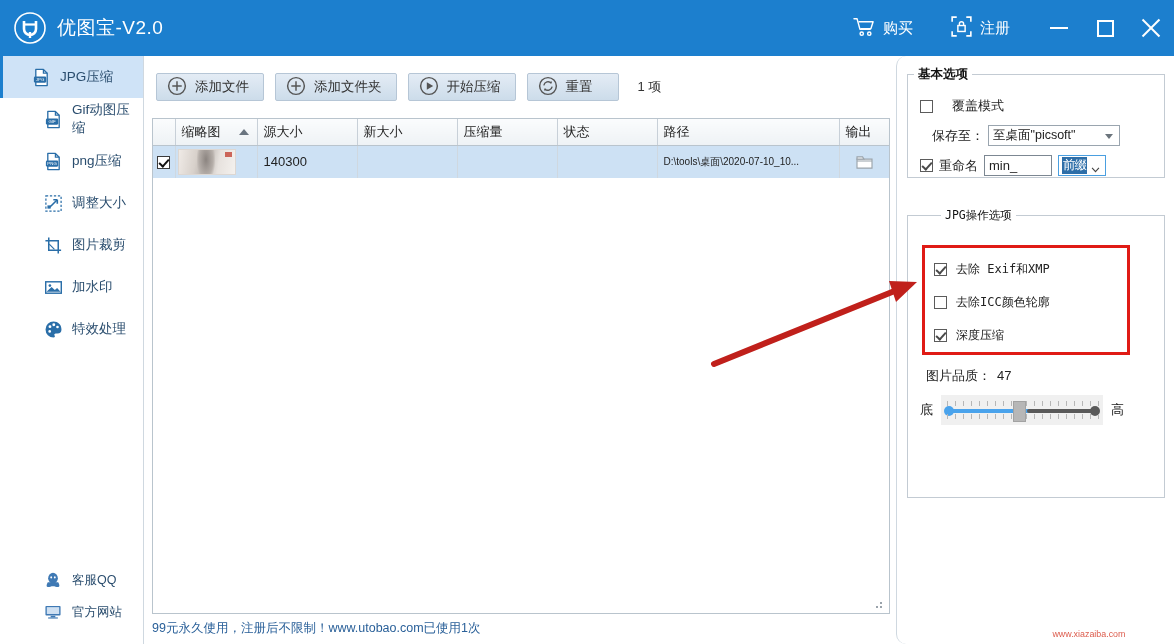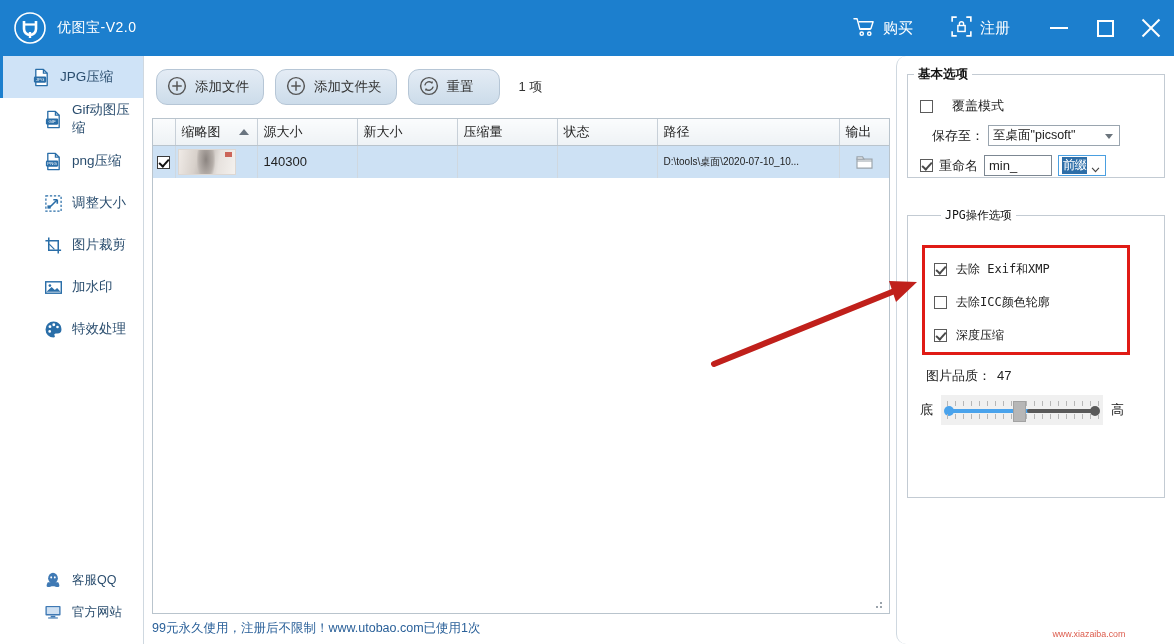--- a/index.html
+++ b/index.html
@@ -13,21 +13,21 @@
 
   
   .titlebar{
     position:absolute;left:0;top:0;width:1174px;height:56px;
     background:#1c7fce;display:flex;align-items:center;
   }
   .logo{
     width:34px;height:34px;margin-left:13px;margin-right:10px;
     display:flex;align-items:center;justify-content:center;
   }
-  .apptitle{color:#ffffff;font-size:14px;letter-spacing:.5px;}
+  .apptitle{color:#ffffff;font-size:19px;letter-spacing:.5px;}
   .tb-spacer{flex:1;}
   .tb-btn{
     display:flex;align-items:center;gap:8px;color:#fff;font-size:15px;
     padding:6px 12px;margin-right:14px;cursor:pointer;user-select:none;
   }
   .win-btn{
     width:46px;height:56px;display:flex;align-items:center;justify-content:center;
     color:#fff;cursor:pointer;
   }
   .win-min{width:18px;height:2px;background:#fff;}
@@ -55,23 +55,23 @@
   .side-bottom{position:absolute;left:0;bottom:16px;width:100%;}
   .side-bottom .side-item{height:32px;font-size:12.5px;}
 
   
   .main{
     position:absolute;left:144px;top:56px;width:752px;height:588px;
     background:#ffffff;box-sizing:border-box;
   }
   .toolbar{height:62px;display:flex;align-items:center;padding-left:12px;gap:11px;}
   .tbtn{
-    height:36px;min-width:92px;padding:0 14px 0 10px;
+    height:28px;min-width:92px;padding:0 14px 0 10px;
     background:linear-gradient(#e4ecf5,#ccdcea);
-    border:1px solid #b6c6d6;border-radius:11px;
+    border:1px solid #b6c6d6;border-radius:2px;
     display:flex;align-items:center;gap:8px;
     font-size:13.5px;color:#333;cursor:pointer;box-sizing:border-box;
   }
   .tbtn.wide{min-width:104px;}
   .count-label{font-size:13px;color:#333;margin-left:8px;text-align:right;}
 
   
   .listwrap{
     position:absolute;left:8px;top:62px;width:738px;height:496px;
     border:1px solid #b9c4cd;box-sizing:border-box;background:#fff;
@@ -381,20 +381,29 @@
       <div class="tbtn wide">
         <span>
           <svg width="20" height="20" viewBox="0 0 22 22">
             <circle cx="11" cy="11" r="9.2" fill="none" stroke="#555" stroke-width="1.6"></circle>
             <path d="M11 5.8 V16.2 M5.8 11 H16.2" stroke="#555" stroke-width="1.6"></path>
           </svg>
         </span>
         <span>添加文件夹</span>
       </div>
 
+      <div class="tbtn">
+        <span>
+          <svg width="20" height="20" viewBox="0 0 22 22">
+            <circle cx="11" cy="11" r="9.2" fill="none" stroke="#555" stroke-width="1.6"></circle>
+            <path d="M8.6 6.8 L15.6 11 L8.6 15.2 z" fill="#555"></path>
+          </svg>
+        </span>
+        <span>开始压缩</span>
+      </div>
 
       <div class="tbtn">
         <span>
           <svg width="20" height="20" viewBox="0 0 22 22">
             <circle cx="11" cy="11" r="9.2" fill="none" stroke="#555" stroke-width="1.6"></circle>
             <path d="M6.4 10.2 a4.8 4.8 0 0 1 8.2 -2.4" fill="none" stroke="#555" stroke-width="1.5"></path>
             <path d="M15.6 11.8 a4.8 4.8 0 0 1 -8.2 2.4" fill="none" stroke="#555" stroke-width="1.5"></path>
             <path d="M14.9 5.6 l.2 2.7 l-2.6 -.6 z" fill="#555"></path>
             <path d="M7.1 16.4 l-.2 -2.7 l2.6 .6 z" fill="#555"></path>
           </svg>

